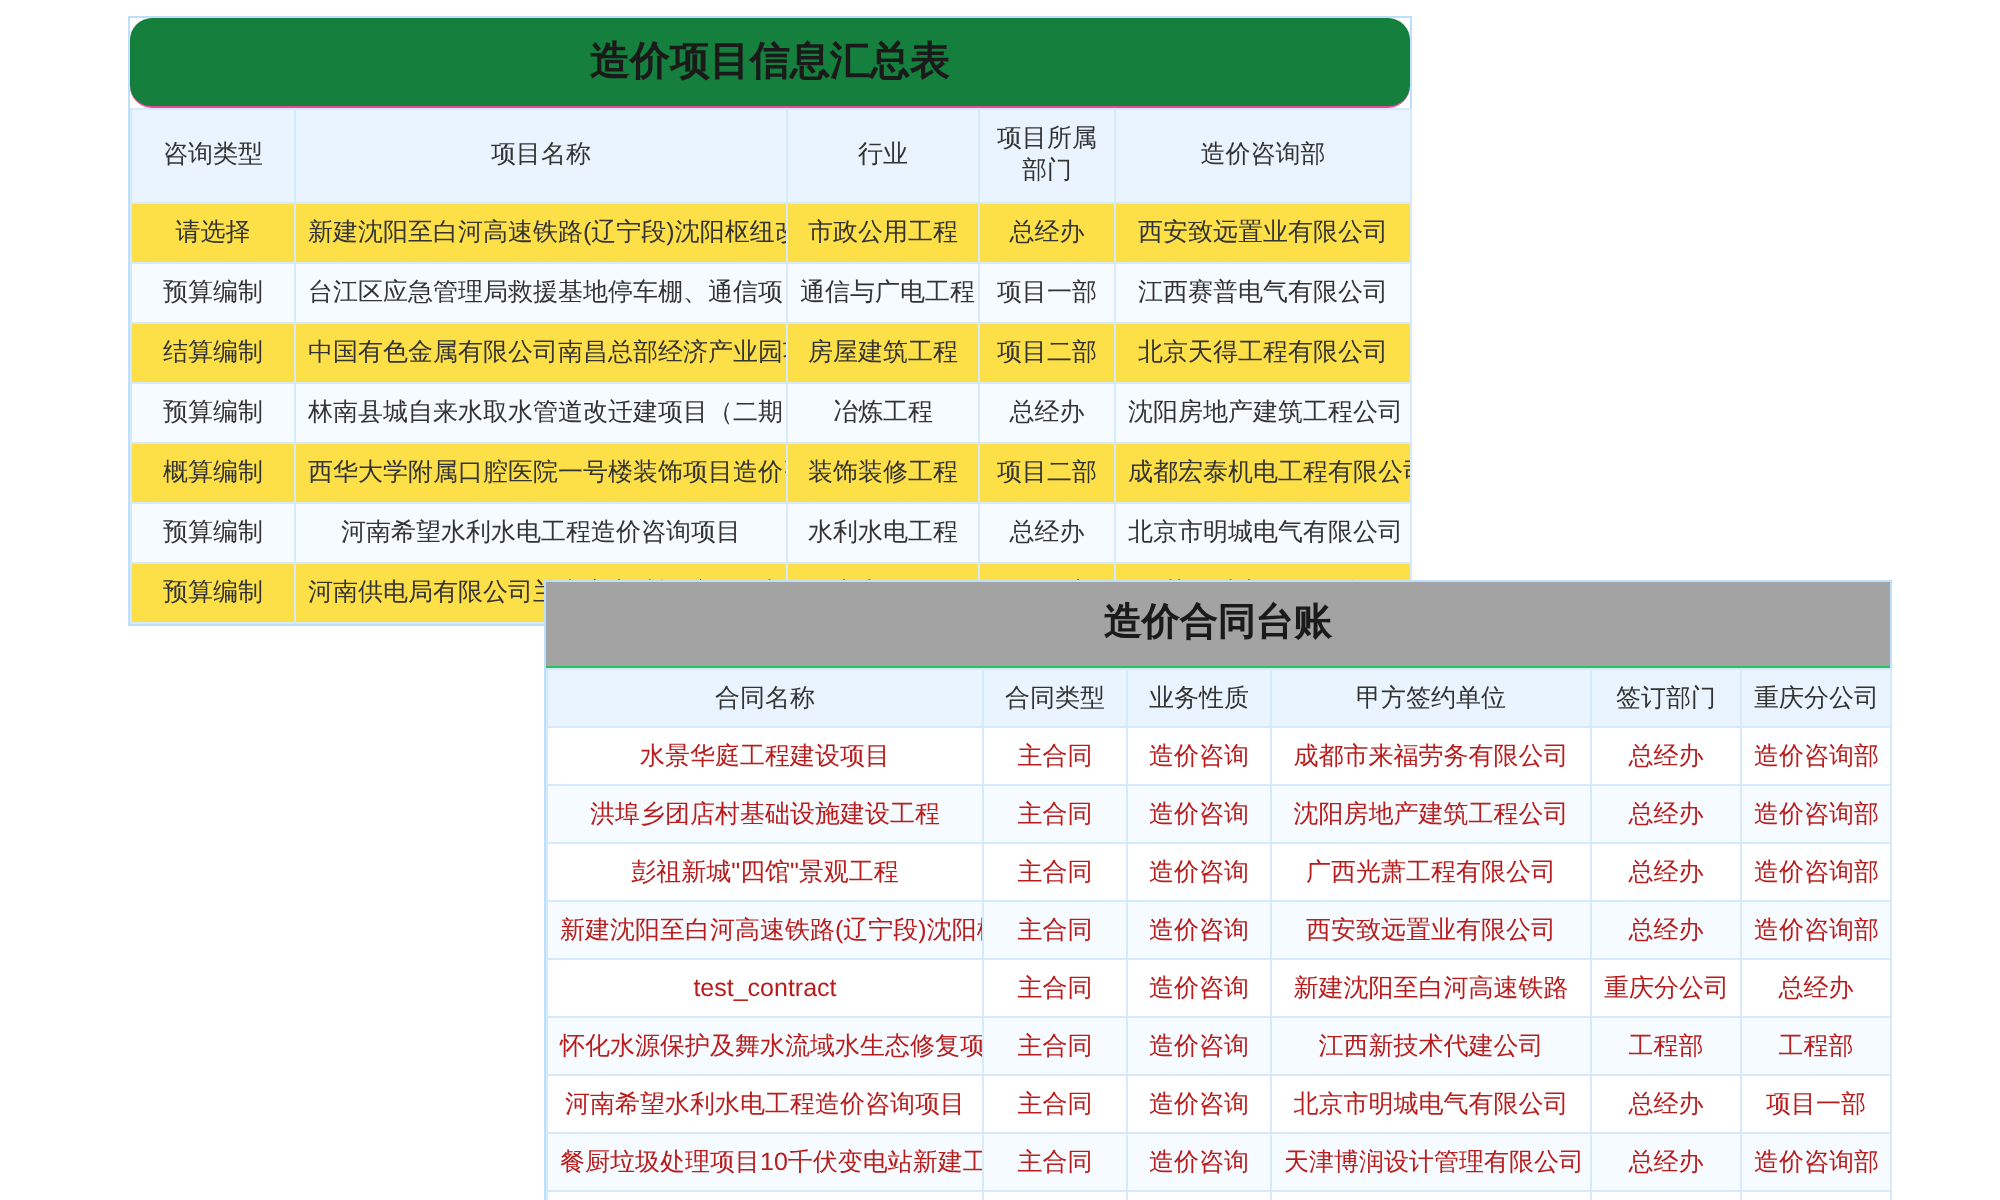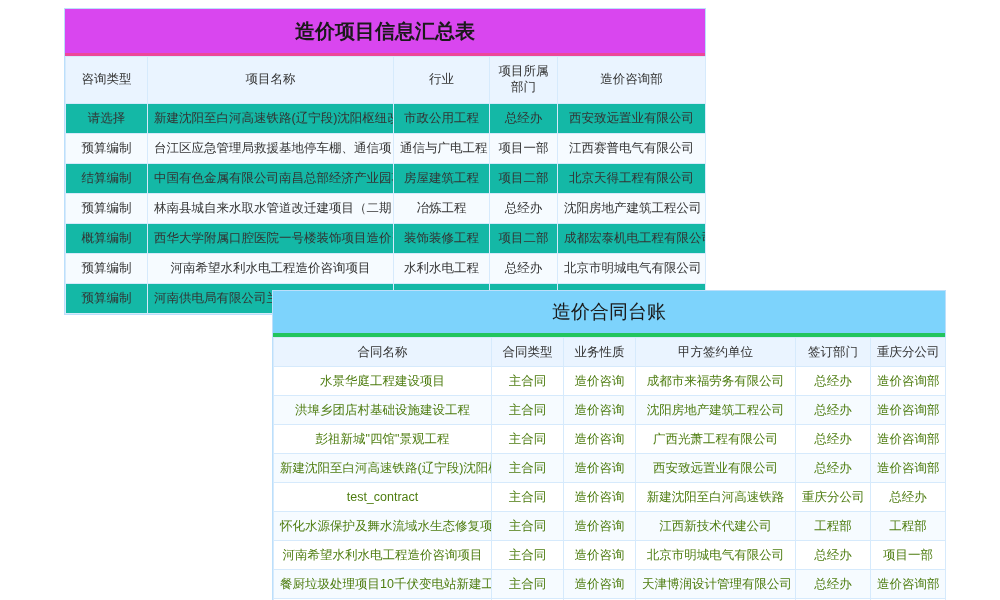--- a/index.html
+++ b/index.html
@@ -27,22 +27,23 @@
     background: #ffffff;
     box-sizing: border-box;
   }
   .panel1 .title-bar {
     height: 44px;
     line-height: 44px;
     text-align: center;
     font-size: 20px;
     font-weight: bold;
     color: #1a1a1a;
-    background: #d946ef;
-    border-bottom: 3px solid #ec4899;
+    background: #15803d;
+    border-bottom: 1px solid #ec4899;
+    border-radius: 11px;
   }
   table.grid {
     border-collapse: collapse;
     width: 100%;
     table-layout: fixed;
   }
   table.grid th, table.grid td {
     border: 1px solid #d6eafc;
     font-size: 12.5px;
     padding: 0 6px;
@@ -56,56 +57,56 @@
     background: #eaf4ff;
     color: #333333;
     height: 46px;
     font-weight: normal;
     white-space: normal;
     line-height: 1.25;
   }
   .panel1 tbody td {
     height: 29px;
     color: #333333;
-    background: #14b8a6;
+    background: #fde047;
   }
   .panel1 tbody tr:nth-child(even) td { background: #f6fbff; }
   .link { color: #2f8ee0; }
   .cell-left { text-align: left; }
 
   
   .panel2 {
     position: absolute;
     left: 272px;
     top: 290px;
     width: 674px;
     border: 1px solid #bcdffb;
     background: #ffffff;
     box-sizing: border-box;
   }
   .panel2 .title-bar {
     height: 42px;
     line-height: 42px;
     text-align: center;
     font-size: 19px;
-    font-weight: normal;
+    font-weight: bold;
     color: #1a1a1a;
-    background: #7dd3fc;
-    border-bottom: 4px solid #22c55e;
+    background: #a3a3a3;
+    border-bottom: 1px solid #22c55e;
   }
   .panel2 thead th {
     background: #eaf4ff;
     color: #333333;
     height: 28px;
     font-weight: normal;
     font-size: 12.5px;
   }
   .panel2 tbody td {
     height: 28px;
-    color: #4d7c0f;
+    color: #b91c1c;
     background: #ffffff;
   }
   .panel2 tbody tr:nth-child(even) td { background: #f6fbff; }
 </style>
 </head>
 <body>
 
 <div class="stage">
 
   <div class="panel1">

